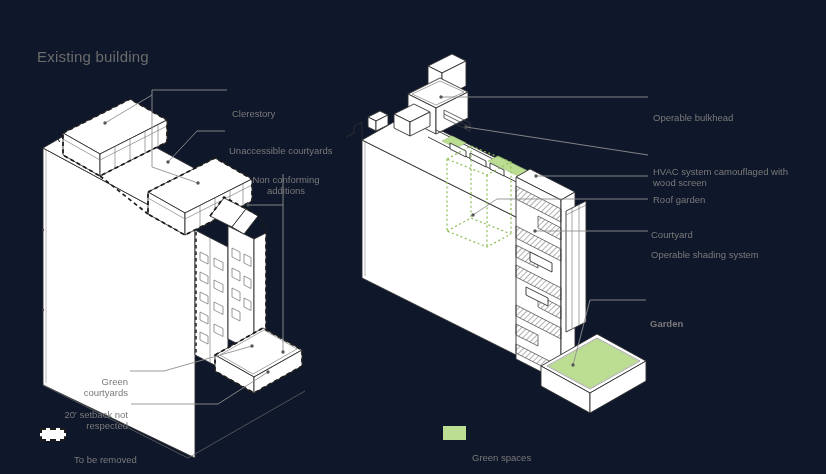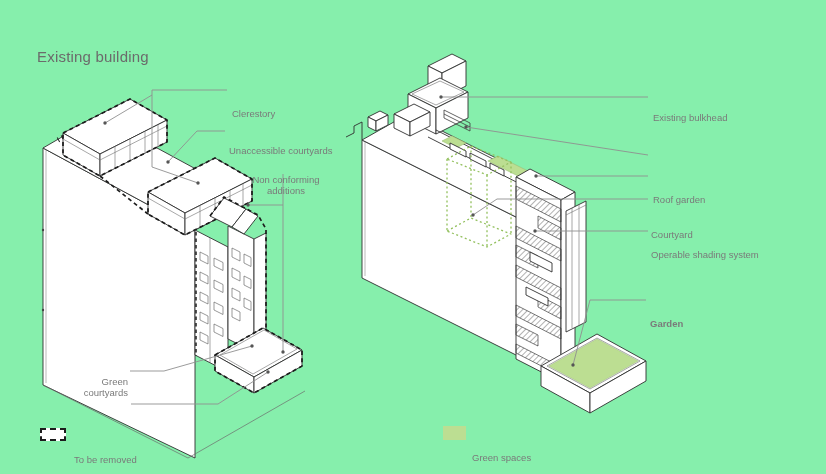--- a/index.html
+++ b/index.html
@@ -1,16 +1,16 @@
 <!DOCTYPE html>
 <html><head>
 <meta charset="utf-8">
 <style>
   html,body{margin:0;padding:0;background:#ffffff;}
-  #canvas{position:relative;width:826px;height:474px;background:#86efac;overflow:hidden;
+  #canvas{position:relative;width:826px;height:474px;background:#0f172a;overflow:hidden;
           font-family:"Liberation Sans","DejaVu Sans",sans-serif;}
   .lbl{position:absolute;font-size:9.5px;line-height:11px;color:#7a7a7a;white-space:normal;margin-top:24px;}
   .title{position:absolute;font-size:15px;line-height:17px;color:#6b6b6b;letter-spacing:0.2px;}
   .right-align{text-align:right;}
   svg{position:absolute;left:0;top:0;}
   .legend-swatch-dashed{position:absolute;left:40px;top:428px;width:26px;height:13px;
           border:2px dashed #1c1c1c;background:#ffffff;box-sizing:border-box;}
   .legend-swatch-green{position:absolute;left:443px;top:426px;width:23px;height:14px;
           background:#bcde92;}
 </style>
@@ -237,22 +237,24 @@
       <circle cx="573" cy="365" r="1.7" fill="#555" stroke="none"></circle>
     </g>
   </svg>
 
   <div class="title" style="left:37px;top:48px;">Existing building</div>
 
   <div class="lbl" style="left:232px;top:84px;">Clerestory</div>
   <div class="lbl" style="left:229px;top:121px;">Unaccessible courtyards</div>
   <div class="lbl" style="left:245px;top:150px;width:82px;text-align:center;">Non conforming additions</div>
   <div class="lbl right-align" style="left:68px;top:352px;width:60px;">Green courtyards</div>
-
-  <div class="lbl" style="left:653px;top:88px;">Existing bulkhead</div>
+  <div class="lbl right-align" style="left:43px;top:385px;width:85px;">20' setback not respected</div>
+
+  <div class="lbl" style="left:653px;top:88px;">Operable bulkhead</div>
+  <div class="lbl" style="left:653px;top:142px;width:158px;">HVAC system camouflaged with wood screen</div>
   <div class="lbl" style="left:653px;top:170px;">Roof garden</div>
   <div class="lbl" style="left:651px;top:205px;">Courtyard</div>
   <div class="lbl" style="left:651px;top:225px;">Operable shading system</div>
   <div class="lbl" style="left:650px;top:294px;font-weight:bold;">Garden</div>
 
   <div class="legend-swatch-dashed"></div>
   <div class="lbl" style="left:74px;top:430px;">To be removed</div>
 
   <div class="legend-swatch-green"></div>
   <div class="lbl" style="left:472px;top:428px;">Green spaces</div>

